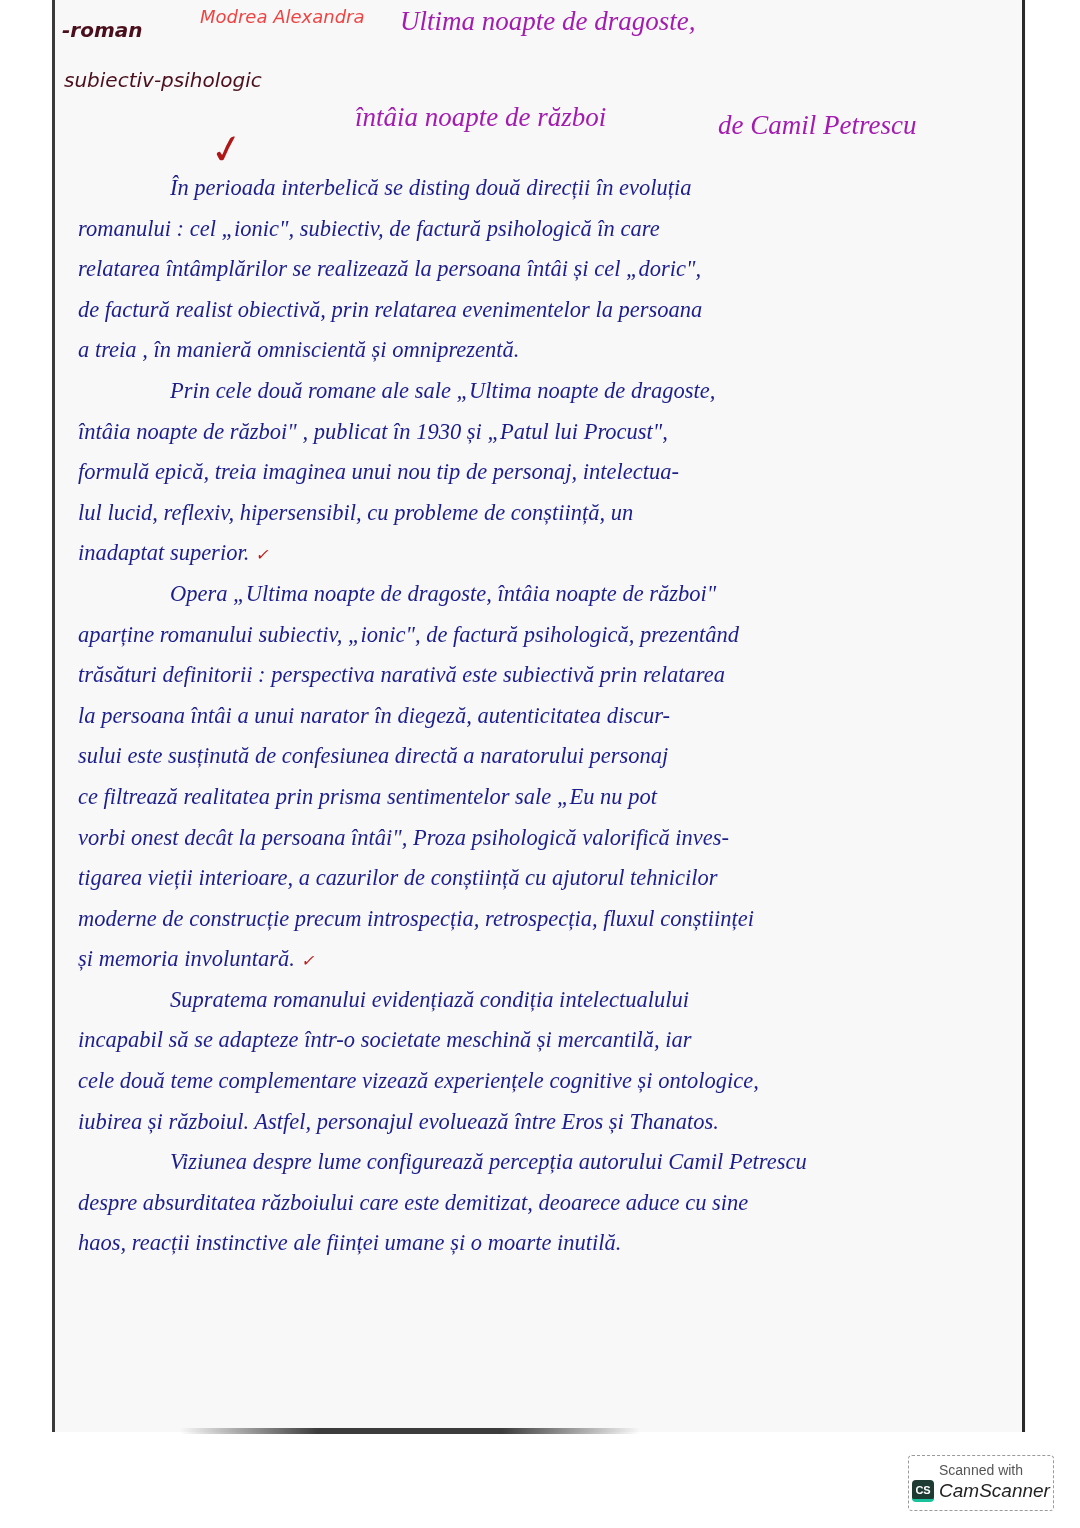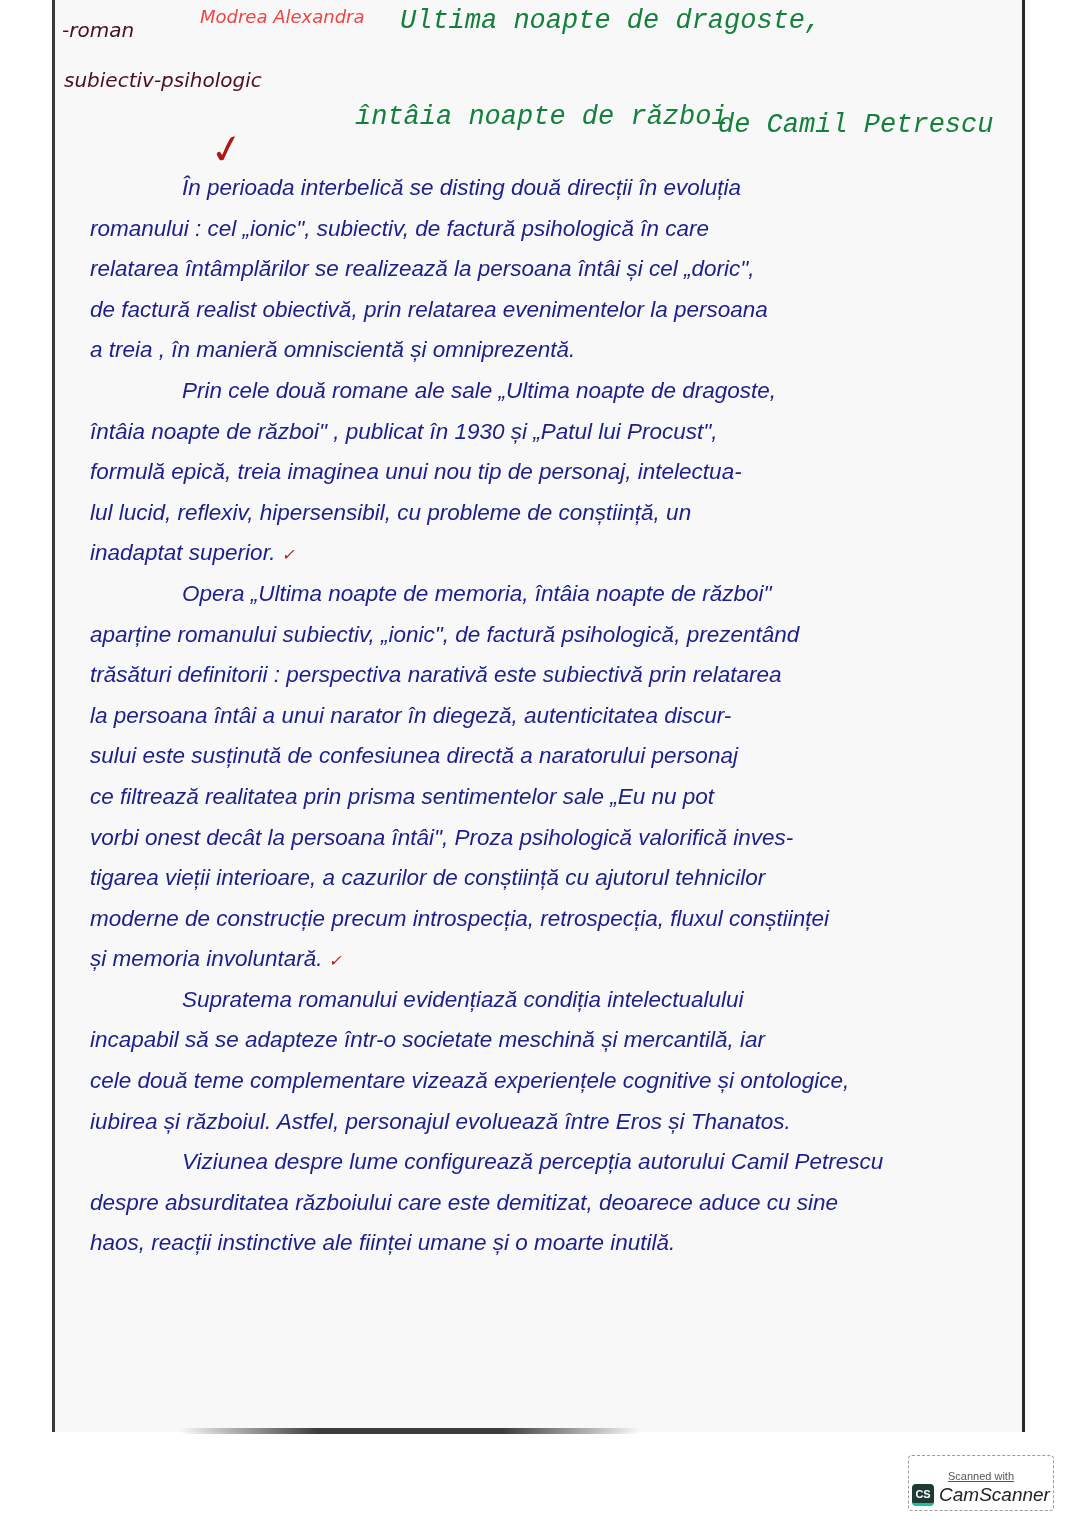--- a/index.html
+++ b/index.html
@@ -22,57 +22,57 @@
     font-family:"DejaVu Serif", serif; font-style:italic;
   }
   .tag {
     position:absolute; color:#4a0f1c; font-size:20px; white-space:nowrap;
     font-family:"DejaVu Sans", sans-serif;
   }
   .tag .hl {
     position:absolute; left:-4px; right:-6px; bottom:-6px; height:12px;
     background:#7ed07e; opacity:0.75; border-radius:4px; z-index:-1;
   }
-  .tag-1 { left:62px; top:18px; }
+  .tag-1 { left:62px; top:18px;font-weight:bold; }
   .tag-2 { left:64px; top:68px; }
   .author {
     position:absolute; left:200px; top:6px; font-size:18px; color:#ef4444;
     font-family:"DejaVu Sans", sans-serif; white-space:nowrap;
   }
   .title-line {
-    position:absolute; color:#15803d; font-size:27px; white-space:nowrap;
-    font-family:Liberation Mono, monospace;
+    position:absolute; color:#a21caf; font-size:27px; white-space:nowrap;
+    font-family:Liberation Serif, serif;
   }
   .title-line .ul {
     position:absolute; left:-4px; right:-10px; bottom:-10px; height:14px;
     background:#f0a8b6; opacity:0.7; z-index:-1; border-radius:3px;
   }
   .title-line .ul::before {
     content:""; position:absolute; left:4px; right:10px; top:0; height:2px; background:#6a0d1e;
   }
   .title-1 { left:400px; top:6px; }
   .title-2 { left:355px; top:54px;margin-top:48px; }
   .title-3 { left:718px; top:110px; }
   .check-red {
     position:absolute; left:210px; top:126px; color:#b01818; font-size:40px; transform:rotate(-10deg);
   }
   .body-text {
-    position:absolute; left:90px; top:168px; width:932px;
+    position:absolute; left:78px; top:168px; width:932px;
     color:#1c1f8a; font-size:22.5px; line-height:40.6px;
-    font-family:Liberation Sans, sans-serif;
+    font-family:Liberation Serif, serif;
   }
   .line { white-space:nowrap; height:40.6px; overflow:visible; }
   .indent { padding-left:92px; }
   .mark-red { color:#c01818; font-size:16px; margin-left:6px; }
   .scanner-badge {
     position:absolute; left:908px; top:1455px; width:144px; height:54px;
     border:1.5px dashed #9a9a9a; border-radius:4px; background:#ffffff;
     font-family:"Liberation Sans", sans-serif; text-align:center;
   }
-  .scanner-top { font-size:11px; color:#555; margin-top:14px;text-decoration:underline; }
+  .scanner-top { font-size:14px; color:#555; margin-top:6px; }
   .scanner-bottom { display:flex; align-items:center; justify-content:center; margin-top:2px; }
   .cs-logo {
     width:22px; height:22px; border-radius:4px; background:#1d3a33; color:#fff; font-size:11px;
     font-weight:bold; line-height:20px; border-bottom:3px solid #18c29c; box-sizing:border-box; margin-right:5px;
   }
   .cs-name { font-size:19px; color:#222;font-style:italic; }
 </style>
 </head>
 <body>
 
@@ -106,21 +106,21 @@
   <div class="line indent">În perioada interbelică se disting două direcții în evoluția</div>
   <div class="line">romanului : cel „ionic", subiectiv, de factură psihologică în care</div>
   <div class="line">relatarea întâmplărilor se realizează la persoana întâi și cel „doric",</div>
   <div class="line">de factură realist obiectivă, prin relatarea evenimentelor la persoana</div>
   <div class="line">a treia , în manieră omniscientă și omniprezentă.</div>
   <div class="line indent">Prin cele două romane ale sale „Ultima noapte de dragoste,</div>
   <div class="line">întâia noapte de război" , publicat în 1930 și „Patul lui Procust",</div>
   <div class="line">formulă epică, treia imaginea unui nou tip de personaj, intelectua-</div>
   <div class="line">lul lucid, reflexiv, hipersensibil, cu probleme de conștiință, un</div>
   <div class="line"><span>inadaptat superior.</span><span class="mark-red">✓</span></div>
-  <div class="line indent">Opera „Ultima noapte de memoria, întâia noapte de război"</div>
+  <div class="line indent">Opera „Ultima noapte de dragoste, întâia noapte de război"</div>
   <div class="line">aparține romanului subiectiv, „ionic", de factură psihologică, prezentând</div>
   <div class="line">trăsături definitorii : perspectiva narativă este subiectivă prin relatarea</div>
   <div class="line">la persoana întâi a unui narator în diegeză, autenticitatea discur-</div>
   <div class="line">sului este susținută de confesiunea directă a naratorului personaj</div>
   <div class="line">ce filtrează realitatea prin prisma sentimentelor sale „Eu nu pot</div>
   <div class="line">vorbi onest decât la persoana întâi", Proza psihologică valorifică inves-</div>
   <div class="line">tigarea vieții interioare, a cazurilor de conștiință cu ajutorul tehnicilor</div>
   <div class="line">moderne de construcție precum introspecția, retrospecția, fluxul conștiinței</div>
   <div class="line"><span>și memoria involuntară.</span><span class="mark-red">✓</span></div>
   <div class="line indent">Supratema romanului evidențiază condiția intelectualului</div>

